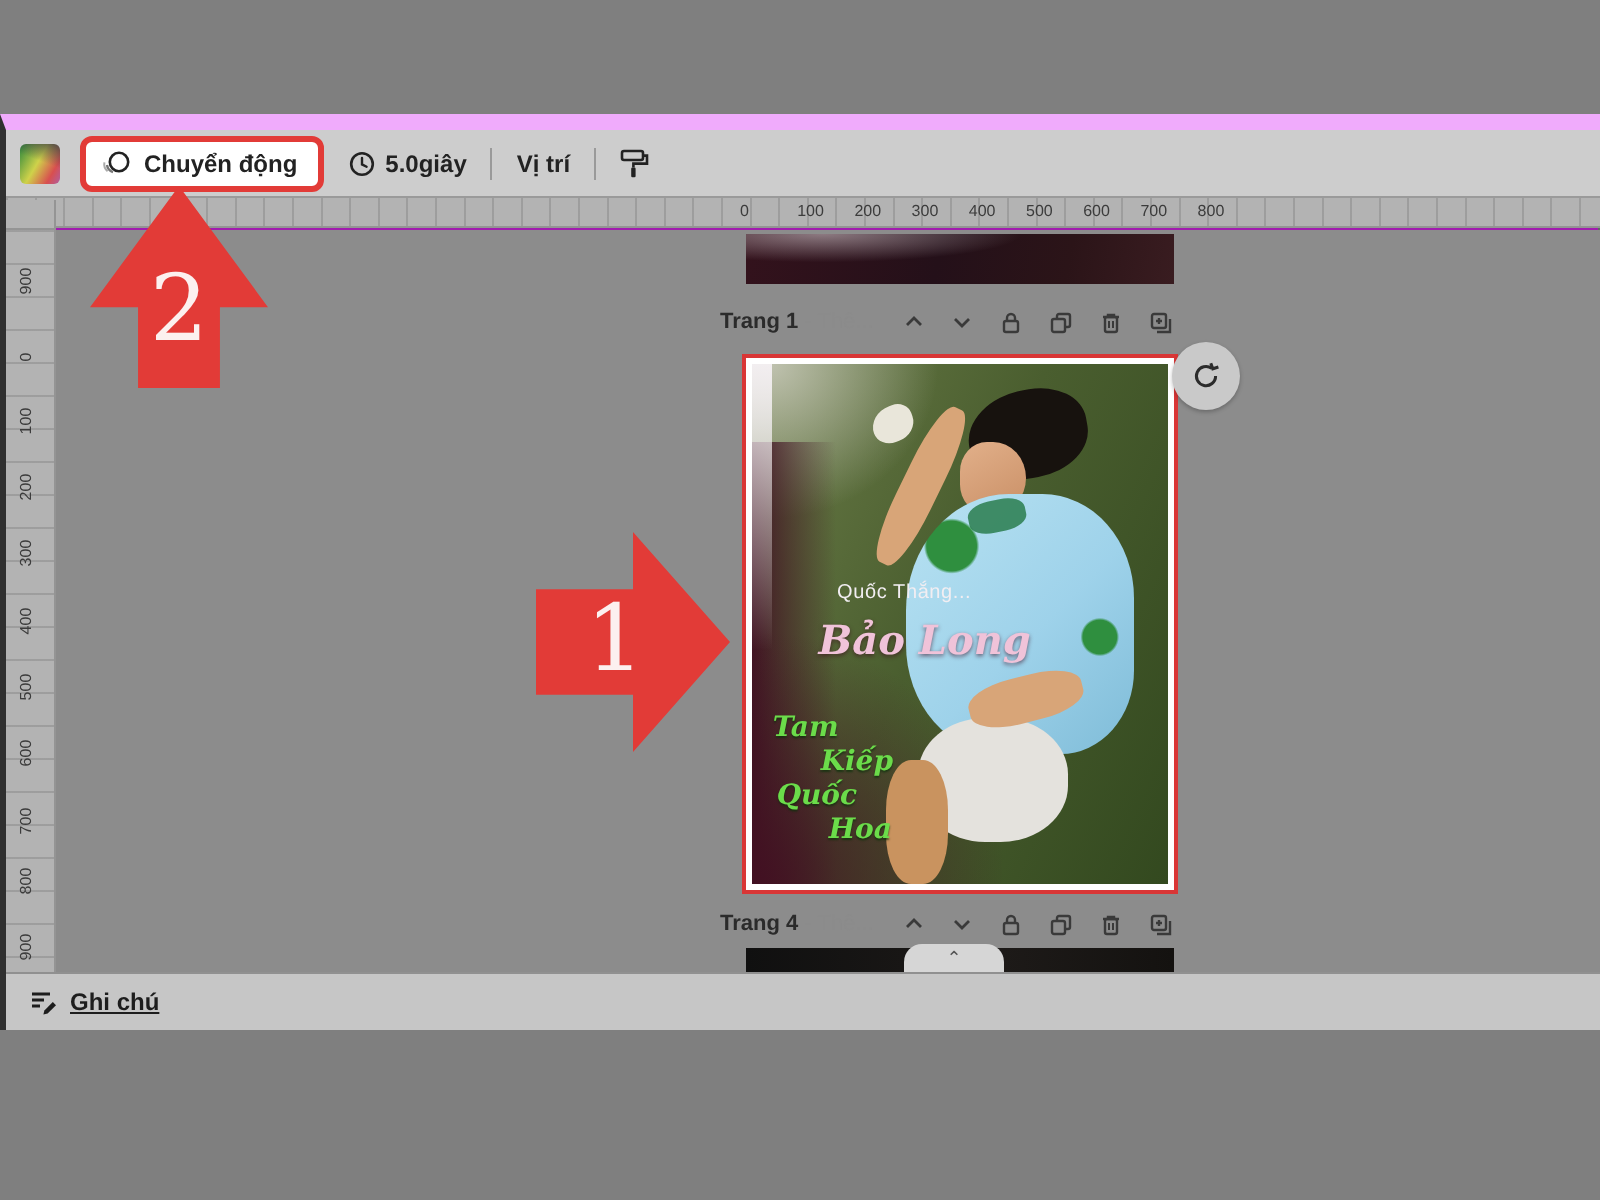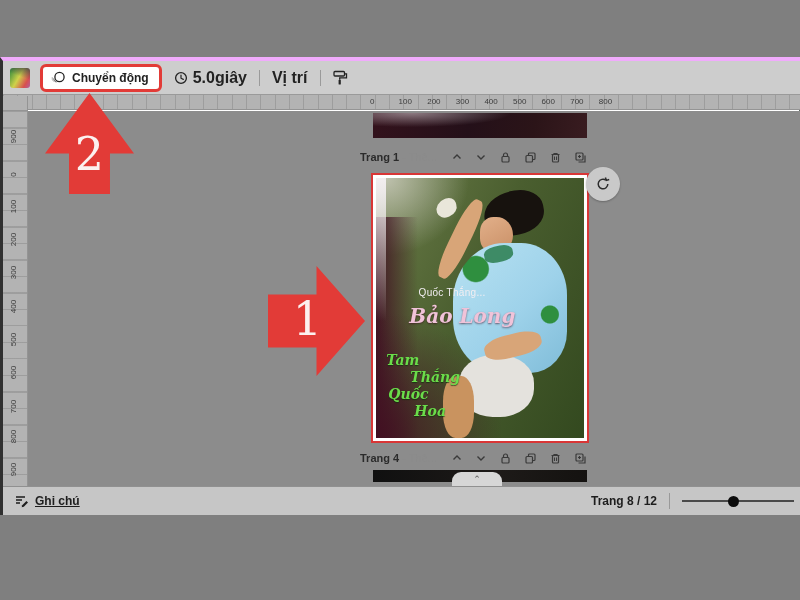--- a/index.html
+++ b/index.html
@@ -1,37 +1,37 @@
 <!DOCTYPE html>
 <html><head>
 <meta charset="utf-8">
 <style>
   * { margin:0; padding:0; box-sizing:border-box; }
   body { background:#6e6e6e; font-family:"Liberation Sans", sans-serif; }
   .stage { position:relative; width:800px; height:600px; background:#7f7f7f; overflow:hidden; }
 
   
   .app { position:absolute; left:0; top:57px; width:800px; height:458px;
-         background:#ffffff; border-left:3px solid #303030; border-top:4px solid #f0abfc;
+         background:#a21caf; border-left:3px solid #303030; border-top:8px solid #f0abfc;
          box-shadow:0 0 0 1px #5e6a63 inset; }
 
   
   .toolbar { position:relative; height:34px; background:#cdcdcd; border-bottom:1px solid #9a9a9a;
              display:flex; align-items:center; padding-left:7px; }
   .logo { width:20px; height:20px; border-radius:3px;
           background: linear-gradient(200deg, rgba(60,60,70,.85) 0%, rgba(60,60,70,0) 45%),
                       linear-gradient(120deg, #3e8f3e 5%, #cfd24a 45%, #d84f4f 78%, #b05fa0 100%); }
   .btn-motion { display:flex; align-items:center; gap:6px; margin-left:10px;
                 background:#ffffff; border:3px solid #e23b37; border-radius:6px;
                 padding:3px 10px 3px 7px; height:28px; cursor:pointer;
                 font-family:"Liberation Sans",sans-serif; }
   .btn-motion span { font-size:12px; font-weight:bold; color:#222; }
   .tbtn { display:flex; align-items:center; gap:5px; border:none; background:transparent;
           margin-left:12px; cursor:pointer; font-family:"Liberation Sans",sans-serif; }
-  .tbtn span { font-size:16px; font-weight:bold; color:#222; }
+  .tbtn span { font-size:12px; font-weight:bold; color:#222; }
   .tsep { width:1px; height:16px; background:#9a9a9a; margin-left:12px; }
   .icon-btn { border:none; background:transparent; margin-left:12px; cursor:pointer; display:flex; align-items:center; }
 
   
   .hruler { position:relative; height:15px; background:#b3b3b3; border-bottom:1px solid #949494;
             background-image:repeating-linear-gradient(to right, rgba(0,0,0,.12) 0 1px, transparent 1px 14.3px); }
   .hruler .htick { position:absolute; top:2px; font-size:8px; color:#3c3c3c; }
   .corner { position:absolute; left:0; top:35px; width:25px; height:15px; background:#b3b3b3;
             border-right:1px solid #949494; border-bottom:1px solid #949494; }
   .vruler { position:absolute; left:0; top:50px; bottom:29px; width:25px; background:#b3b3b3;
@@ -264,21 +264,21 @@
           <div class="p8-face"></div>
           <div class="p8-shirt"></div>
           <div class="p8-collar"></div>
           <div class="p8-shorts"></div>
           <div class="p8-leg"></div>
           <div class="p8-forearm"></div>
           <span class="p8-cap1">Quốc Thắng...</span>
           <span class="p8-cap2">Bảo Long</span>
           <span class="p8-title">
             <span class="w0">Tam</span>
-            <span class="w1">Thắng</span>
+            <span class="w1">Kiếp</span>
             <span class="w2">Quốc</span>
             <span class="w3">Hoa</span>
           </span>
         </div>
       </div>
 
       <button class="rotate-btn">
         <svg class="ic" width="16" height="16" viewBox="0 0 16 16">
           <path d="M12.8 8a4.8 4.8 0 1 1-1.9-3.8" fill="none" stroke="#2b2b2b" stroke-width="1.5"></path>
           <path d="M10.4 1.6l1 2.8 2.8-.9" fill="none" stroke="#2b2b2b" stroke-width="1.5"></path>
@@ -335,28 +335,20 @@
     </div>
 
     <div class="bottombar">
       <button class="notes">
         <svg class="ic" width="15" height="14" viewBox="0 0 15 14">
           <path d="M2 3h9M2 6h6M2 9h4" stroke="#1d1d1d" stroke-width="1.4" fill="none"></path>
           <path d="M8.2 11.2l4.2-4.2 1.6 1.6-4.2 4.2-2.1.5z" fill="#1d1d1d"></path>
         </svg>
         <span>Ghi chú</span>
       </button>
-      <div class="bb-right">
-        <span class="bb-page">Trang 8 / 12</span>
-        <div class="bb-sep"></div>
-        <div class="zoom-slider">
-          <div class="zoom-track"></div>
-          <div class="zoom-thumb"></div>
-        </div>
-      </div>
     </div>
   </div>
 
   <div class="arrow a2">
     <div class="arrow-shape"></div>
     <span class="arrow-num">2</span>
   </div>
   <div class="arrow a1">
     <div class="arrow-shape"></div>
     <span class="arrow-num">1</span>

